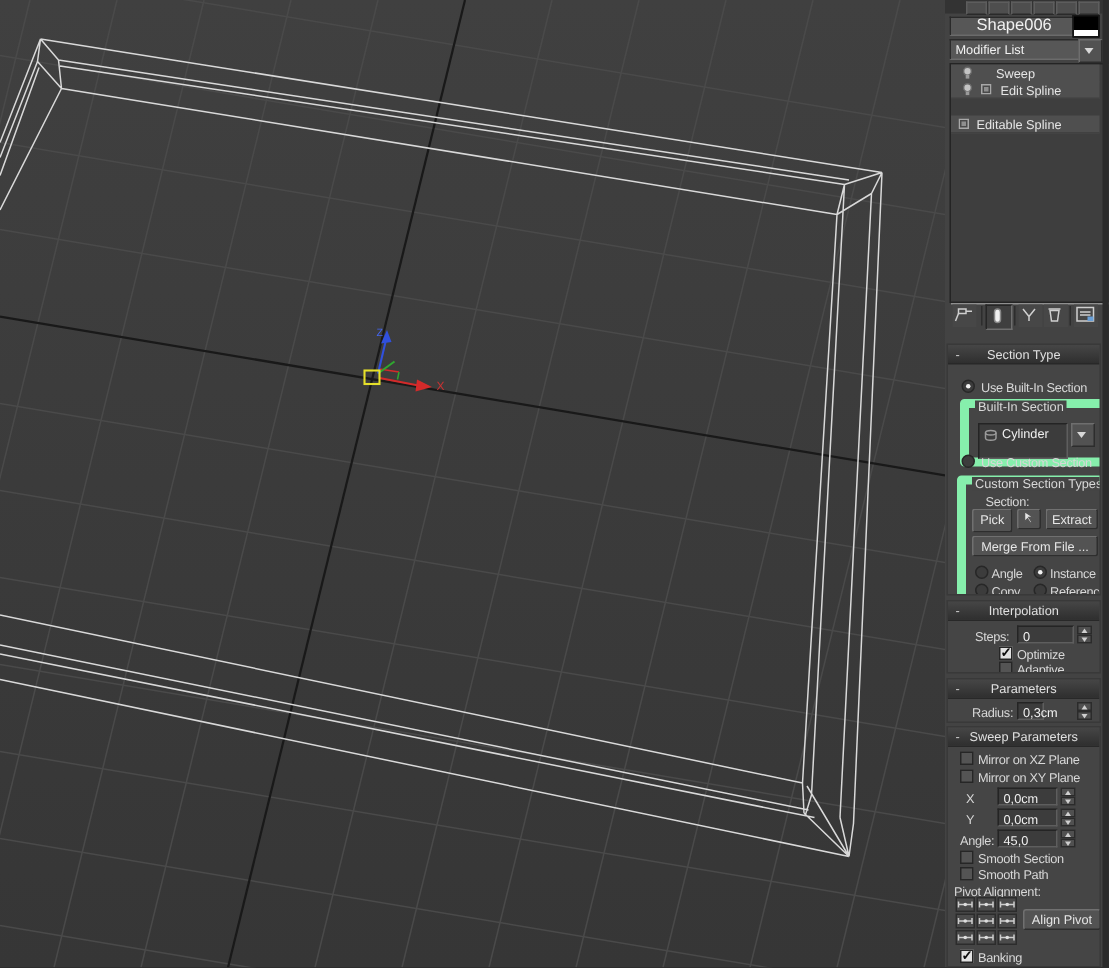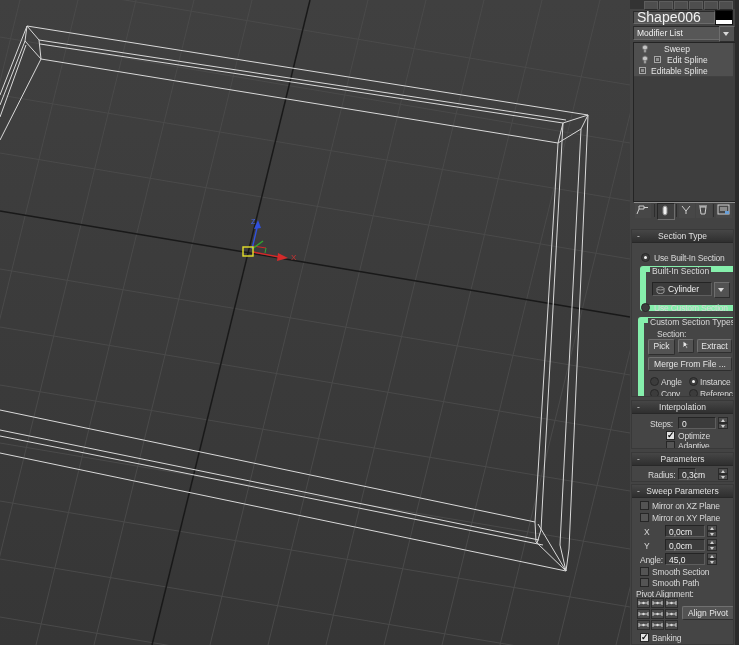--- a/index.html
+++ b/index.html
@@ -19,21 +19,21 @@
 
   
   .tabstrip{position:absolute;left:0;top:0;width:105px;height:9px;background:#333;}
   .tabstrip i{position:absolute;top:1px;width:12px;height:7px;background:#4e4e4e;
               border:1px solid #5d5d5d;border-bottom-color:#2a2a2a;}
 
   
   .sunken{background:#575757;border:1px solid #2a2a2a;border-bottom-color:#6b6b6b;
           border-right-color:#6b6b6b;color:#f1f1f1;}
   .namefield{position:absolute;left:3px;top:11px;width:77px;height:11px;line-height:11px;
-             padding-left:3px;font-size:14px;}
+             padding-left:17px;font-size:11px;}
   .swatch{position:absolute;left:85px;top:10px;width:16px;height:13px;background:#000;
           border:1px solid #151515;}
   .swatch::after{content:"";position:absolute;left:0;bottom:0;width:100%;height:4px;background:#fff;}
   .ddl{position:absolute;left:3px;top:26px;width:84px;height:12px;line-height:12px;
        padding-left:3px;font-size:8.5px;}
   .ddlbtn{position:absolute;top:26px;width:14px;height:14px;background:#525252;
           border:1px solid #6e6e6e;border-right-color:#2d2d2d;border-bottom-color:#2d2d2d;}
   .tri-dn{position:absolute;left:3px;top:5px;width:0;height:0;
           border-left:3.5px solid transparent;border-right:3.5px solid transparent;
           border-top:4px solid #d8d8d8;}
@@ -203,21 +203,21 @@
             </svg>
         </span>
         <span class="ic" style="left:20px">
           <svg width="7" height="7">
               <rect x="0.5" y="0.5" width="6" height="6" fill="#4a4a4a" stroke="#a8a8a8"></rect>
               <rect x="2" y="2" width="3" height="3" fill="#8f8f8f"></rect>
             </svg>
         </span>
         <span class="tx" style="left:33px">Edit Spline</span>
       </div>
-      <div class="srow" style="top:22px">
+      <div class="srow" style="top:34px">
         <span class="ic" style="left:5px">
           <svg width="7" height="7">
               <rect x="0.5" y="0.5" width="6" height="6" fill="#4a4a4a" stroke="#a8a8a8"></rect>
               <rect x="2" y="2" width="3" height="3" fill="#8f8f8f"></rect>
             </svg>
         </span>
         <span class="tx" style="left:17px">Editable Spline</span>
       </div>
     </div>
 
@@ -261,21 +261,21 @@
     <div class="rollout" style="top:229px;height:168px">
       <div class="rhead">
         <span class="minus">-</span>
         <span>Section Type</span>
       </div>
       <span class="rd on" style="left:9px;top:23px"></span>
       <span class="lb" style="left:22px;top:23px">Use Built-In Section</span>
 
       <div class="group" style="left:8px;top:36px;width:88px;height:33px">
         <span class="legend">Built-In Section</span>
-        <div class="fld sunken" style="left:6px;top:10px;width:60px;height:14px;padding-left:15px">
+        <div class="fld sunken" style="left:6px;top:10px;width:60px;height:24px;padding-left:15px">
           <svg style="position:absolute;left:3px;top:3px" width="9" height="8">
               <ellipse cx="4.5" cy="2.5" rx="3.5" ry="1.5" fill="none" stroke="#9a9a9a"></ellipse>
               <path d="M1,2.5 L1,6 A3.5,1.5 0 0 0 8,6 L8,2.5" fill="none" stroke="#9a9a9a"></path>
             </svg>
           <span>Cylinder</span>
         </div>
         <div class="ddlbtn" style="left:68px;top:10px">
           <span class="tri-dn"></span>
         </div>
       </div>

